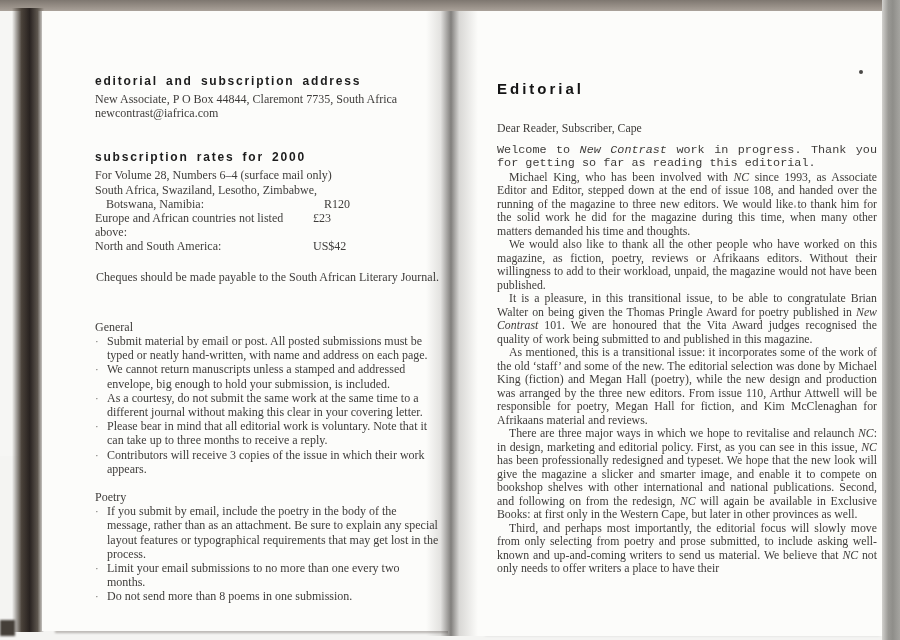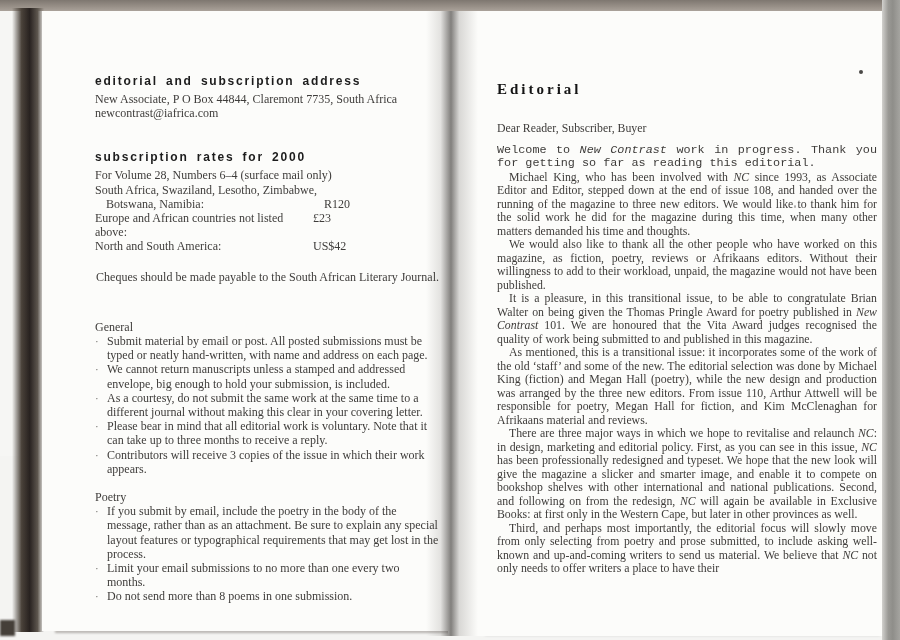--- a/index.html
+++ b/index.html
@@ -46,21 +46,21 @@
   .group-title{margin:0;}
   .group{margin-top:14px;}
   .group.first{margin-top:16px;}
   .bullet{display:flex;margin:0;}
   .bullet-marker{flex:0 0 12px;color:#6a6865;font-size:11px;line-height:14.2px;text-align:left;}
   .bullet-text{flex:1;}
 
   
   .right-content{position:absolute;left:497px;top:80px;width:380px;color:#3e3c3a;
     font-size:11.8px;line-height:13.5px;}
-  .editorial-heading{font-family:Liberation Serif, serif;font-weight:700;font-size:15px;
+  .editorial-heading{font-family:Liberation Sans, sans-serif;font-weight:700;font-size:15px;
     letter-spacing:3px;color:#141414;margin:0;line-height:18px;}
   .salutation{margin:24px 0 0 0;}
   .paragraphs{margin-top:8px;text-align:justify;}
   .para{margin:0;text-indent:12px;}
   .para.first{text-indent:0;font-family:Liberation Mono, monospace;}
   i{font-style:italic;}
 </style>
 </head>
 <body>
 
@@ -154,21 +154,21 @@
               <div class="bullet-text">Do not send more than 8 poems in one submission.</div>
             </div>
           </div>
         </div>
     </div>
 
   </div>
 
   <div class="right-content">
     <h1 class="editorial-heading">Editorial</h1>
-    <p class="salutation">Dear Reader, Subscriber, Buyer</p>
+    <p class="salutation">Dear Reader, Subscriber, Cape</p>
     <div class="paragraphs">
         <p class="para first">Welcome to <i>New Contrast</i> work in progress. Thank you for getting so far as reading this editorial.</p>
         <p class="para">Michael King, who has been involved with <i>NC</i> since 1993, as Associate Editor and Editor, stepped down at the end of issue 108, and handed over the running of the magazine to three new editors. We would like to thank him for the solid work he did for the magazine during this time, when many other matters demanded his time and thoughts.</p>
         <p class="para">We would also like to thank all the other people who have worked on this magazine, as fiction, poetry, reviews or Afrikaans editors. Without their willingness to add to their workload, unpaid, the magazine would not have been published.</p>
         <p class="para">It is a pleasure, in this transitional issue, to be able to congratulate Brian Walter on being given the Thomas Pringle Award for poetry published in <i>New Contrast</i> 101. We are honoured that the Vita Award judges recognised the quality of work being submitted to and published in this magazine.</p>
         <p class="para">As mentioned, this is a transitional issue: it incorporates some of the work of the old ‘staff’ and some of the new. The editorial selection was done by Michael King (fiction) and Megan Hall (poetry), while the new design and production was arranged by the three new editors. From issue 110, Arthur Attwell will be responsible for poetry, Megan Hall for fiction, and Kim McClenaghan for Afrikaans material and reviews.</p>
         <p class="para">There are three major ways in which we hope to revitalise and relaunch <i>NC</i>: in design, marketing and editorial policy. First, as you can see in this issue, <i>NC</i> has been professionally redesigned and typeset. We hope that the new look will give the magazine a slicker and smarter image, and enable it to compete on bookshop shelves with other international and national publications. Second, and following on from the redesign, <i>NC</i> will again be available in Exclusive Books: at first only in the Western Cape, but later in other provinces as well.</p>
         <p class="para">Third, and perhaps most importantly, the editorial focus will slowly move from only selecting from poetry and prose submitted, to include asking well-known and up-and-coming writers to send us material. We believe that <i>NC</i> not only needs to offer writers a place to have their</p>
       </div>
   </div>

